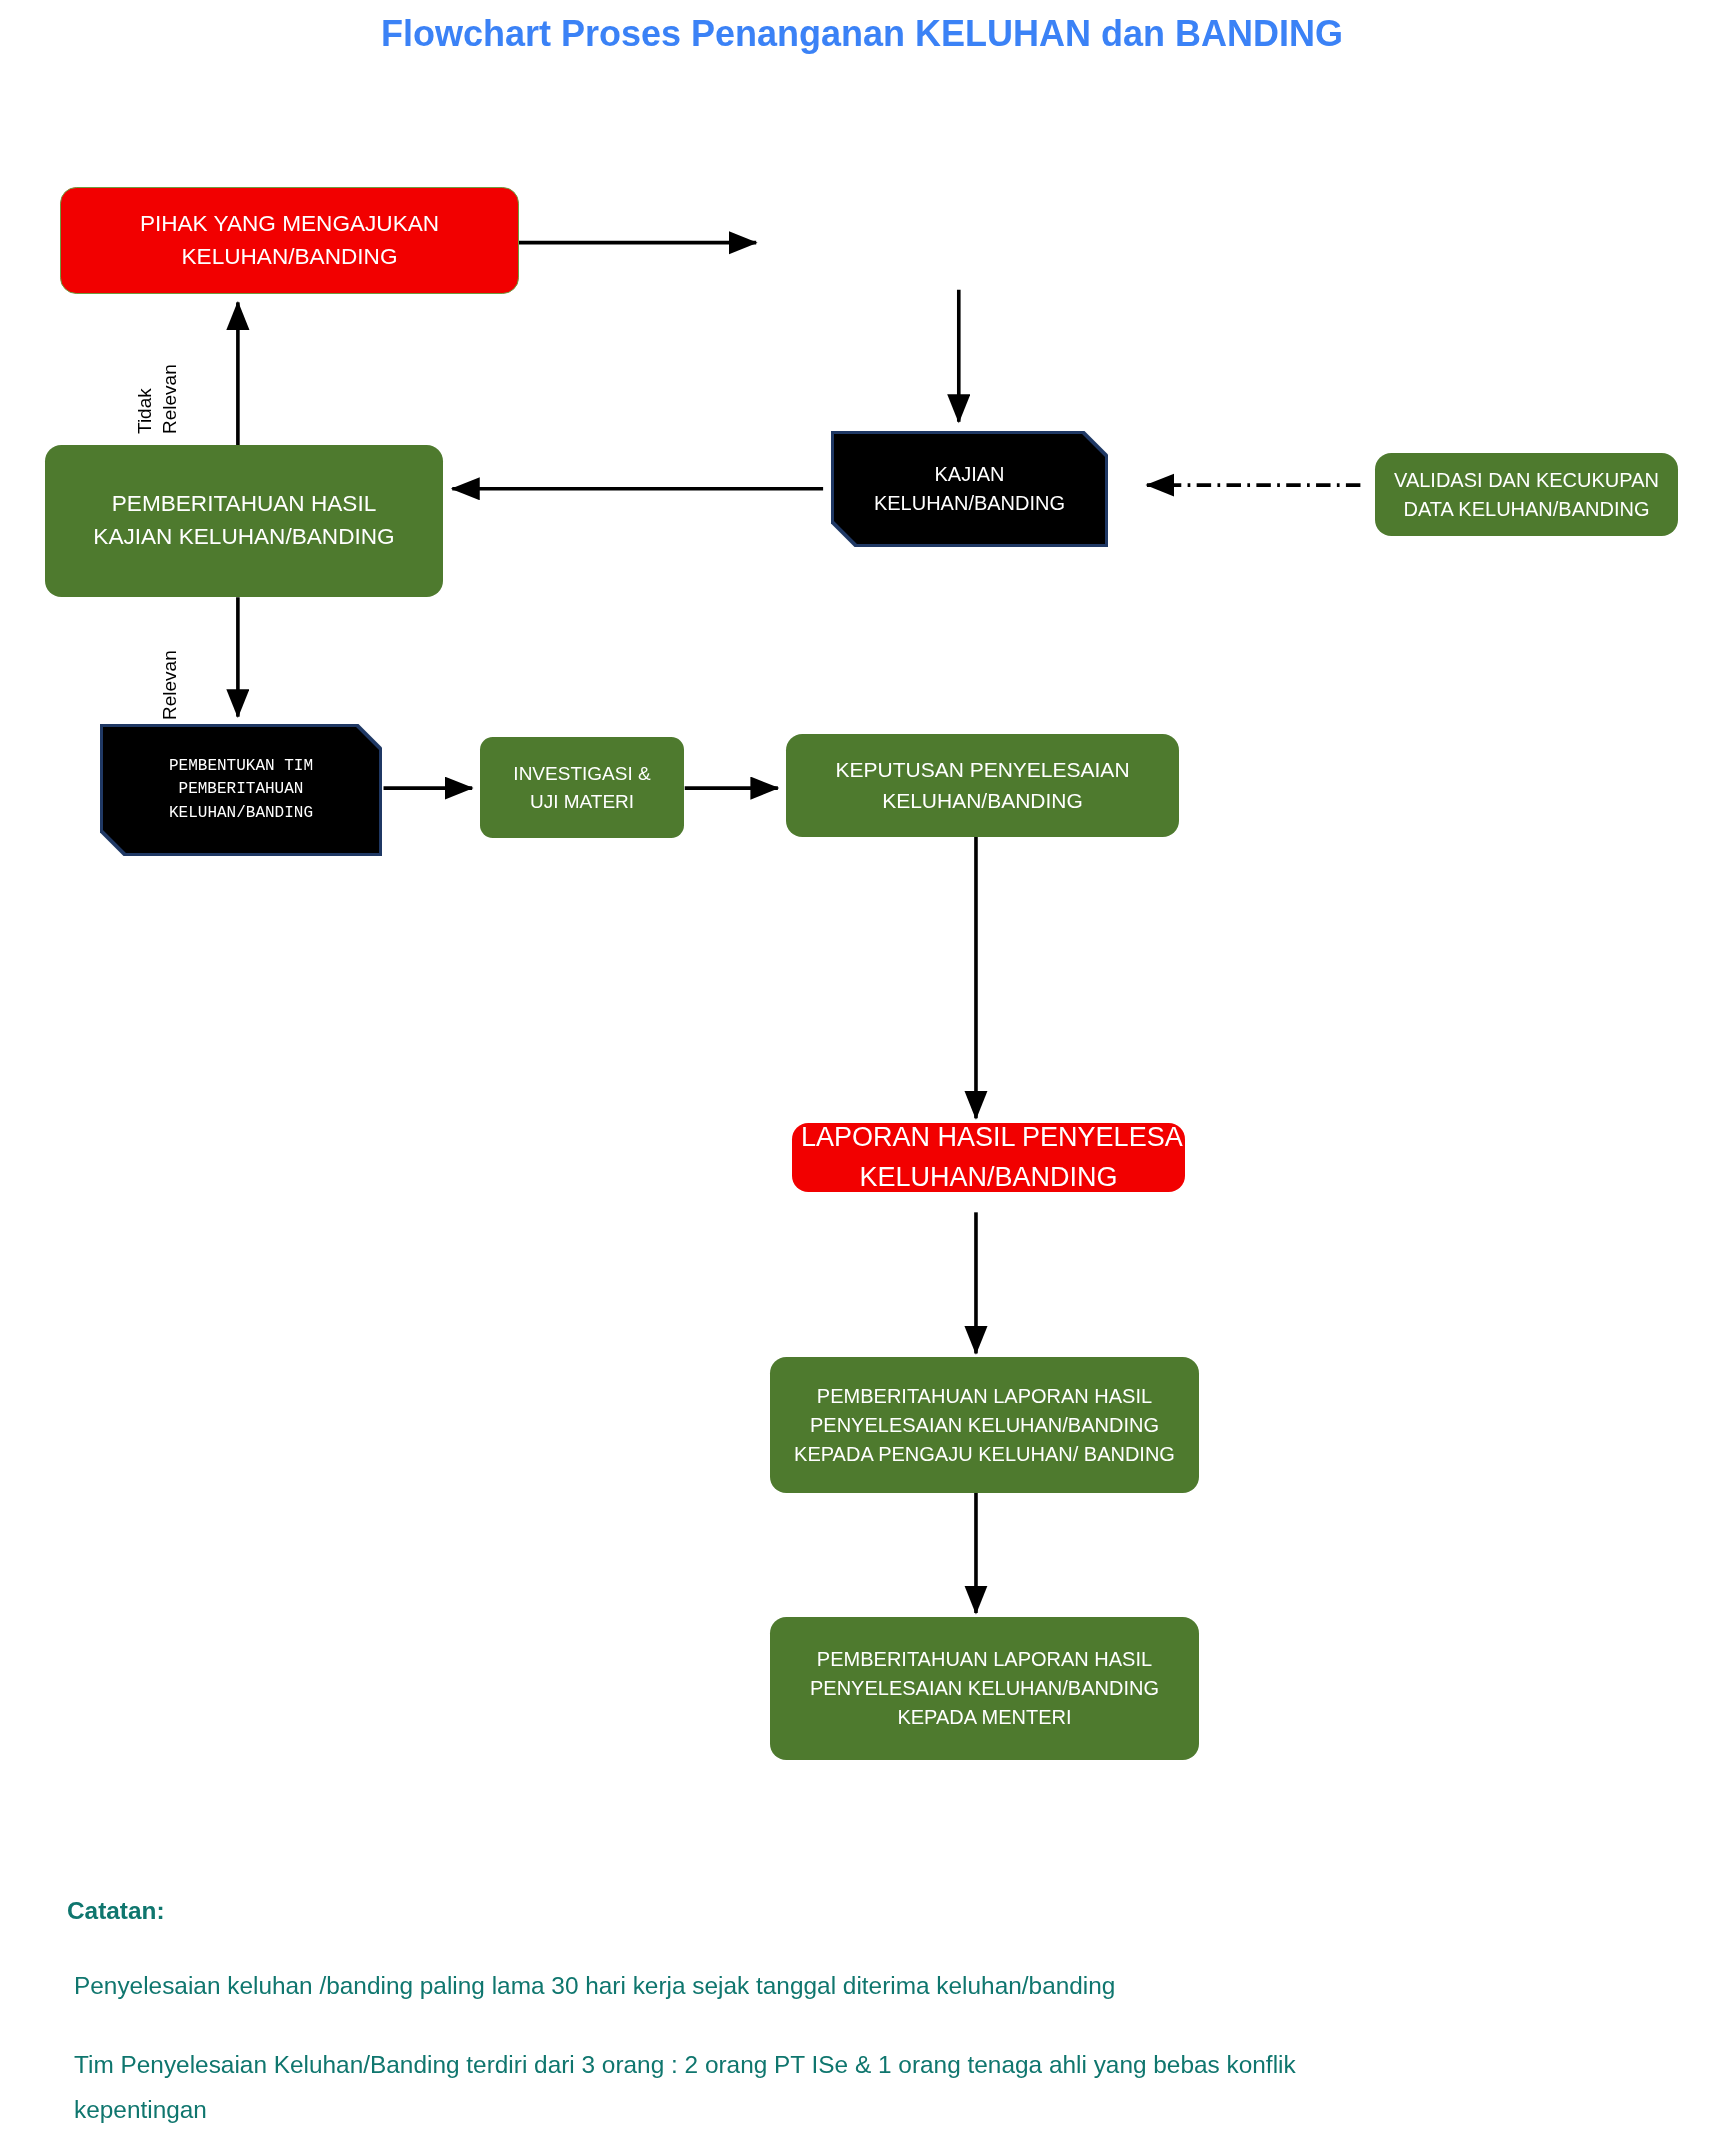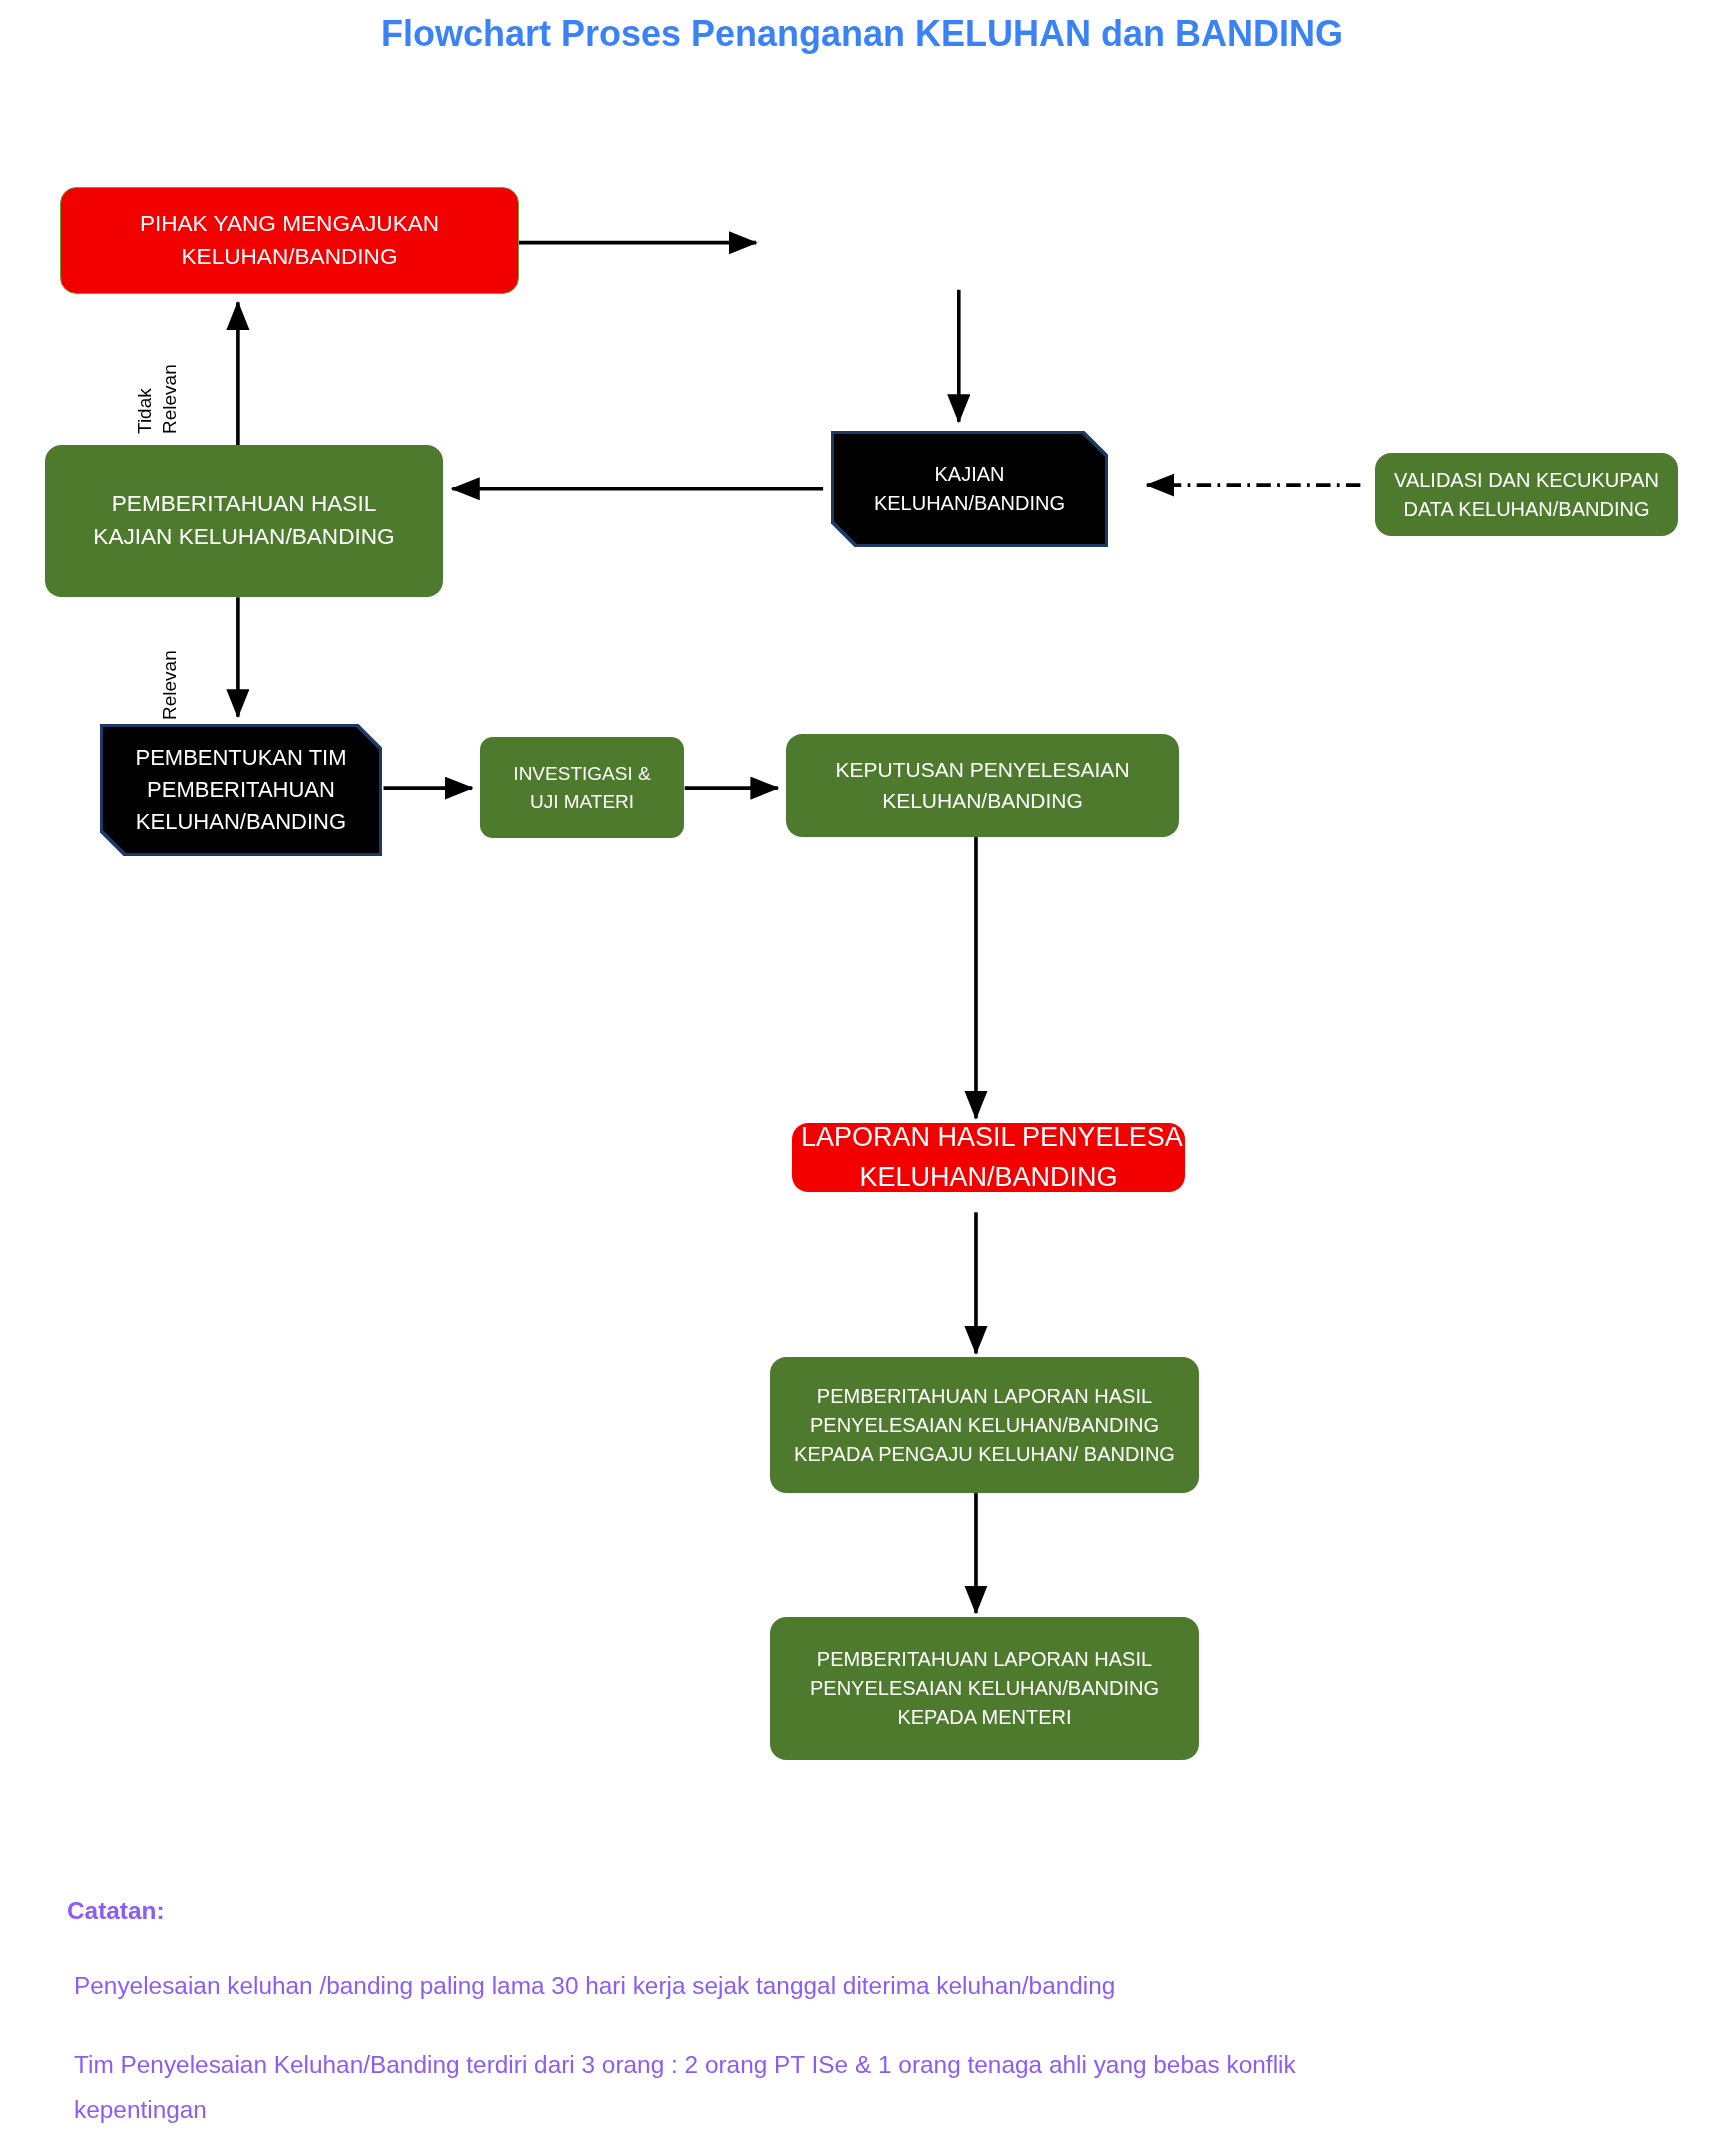--- a/index.html
+++ b/index.html
@@ -95,21 +95,21 @@
     color: #000000;
     white-space: nowrap;
     transform-origin: left bottom;
     transform: rotate(-90deg);
   }
 
   
   .note {
     position: absolute;
     font-size: 24.4px;
-    color: #8b5cf6;
+    color: #0f766e;
     line-height: 1.55;
   }
   .note.bold { font-weight: bold; }
 </style>
 </head>
 <body>
 
 <div id="page">
 
   <div id="title">Flowchart Proses Penanganan KELUHAN dan BANDING</div>
@@ -191,21 +191,21 @@
   </div>
 
   <div class="node green" style="left:1375px; top:453px; width:303px; height:83px; font-size:20px;">
     <div class="lines">
       <div>VALIDASI DAN KECUKUPAN</div>
       <div>DATA KELUHAN/BANDING</div>
     </div>
   </div>
 
   <div class="blue-wrap" style="left:100px; top:724px; width:282px; height:132px;">
-    <div class="node blue" style="font-size:22px;">
+    <div class="node blue" style="font-size:16px;font-family:Liberation Mono, monospace;">
       <div class="lines">
         <div>PEMBENTUKAN TIM</div>
         <div>PEMBERITAHUAN</div>
         <div>KELUHAN/BANDING</div>
       </div>
     </div>
   </div>
 
   <div class="node green" style="left:480px; top:737px; width:204px; height:101px; font-size:19px; border-radius:12.7px;">
     <div class="lines">

